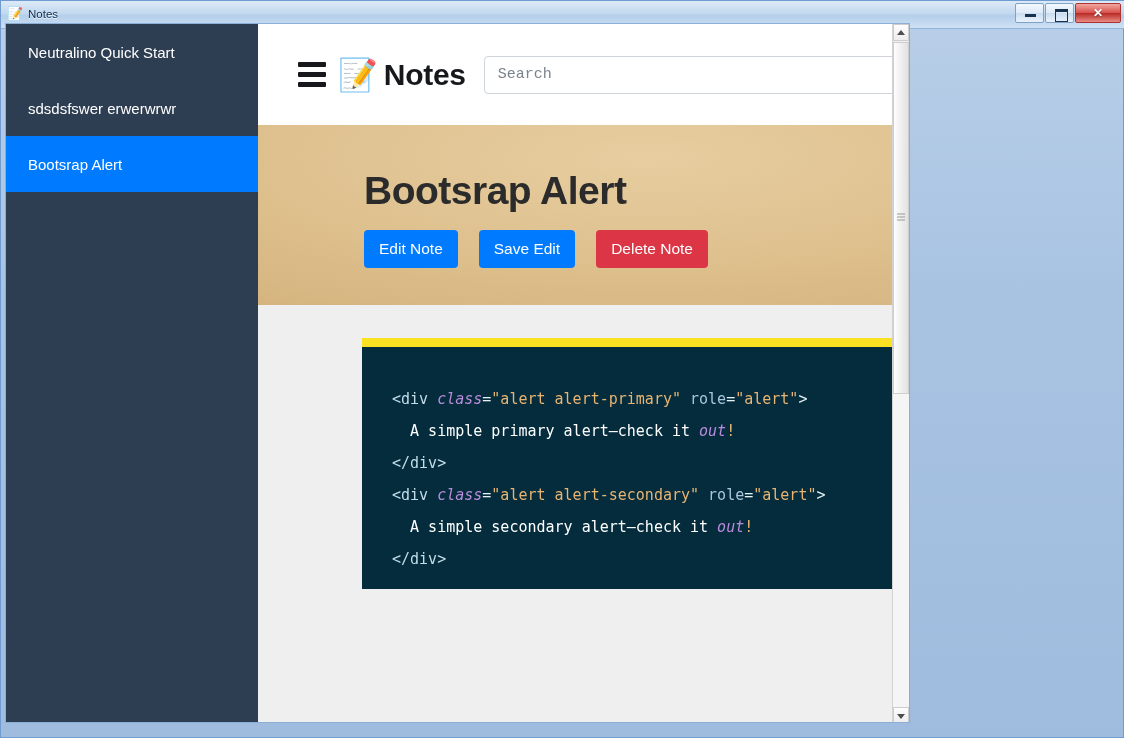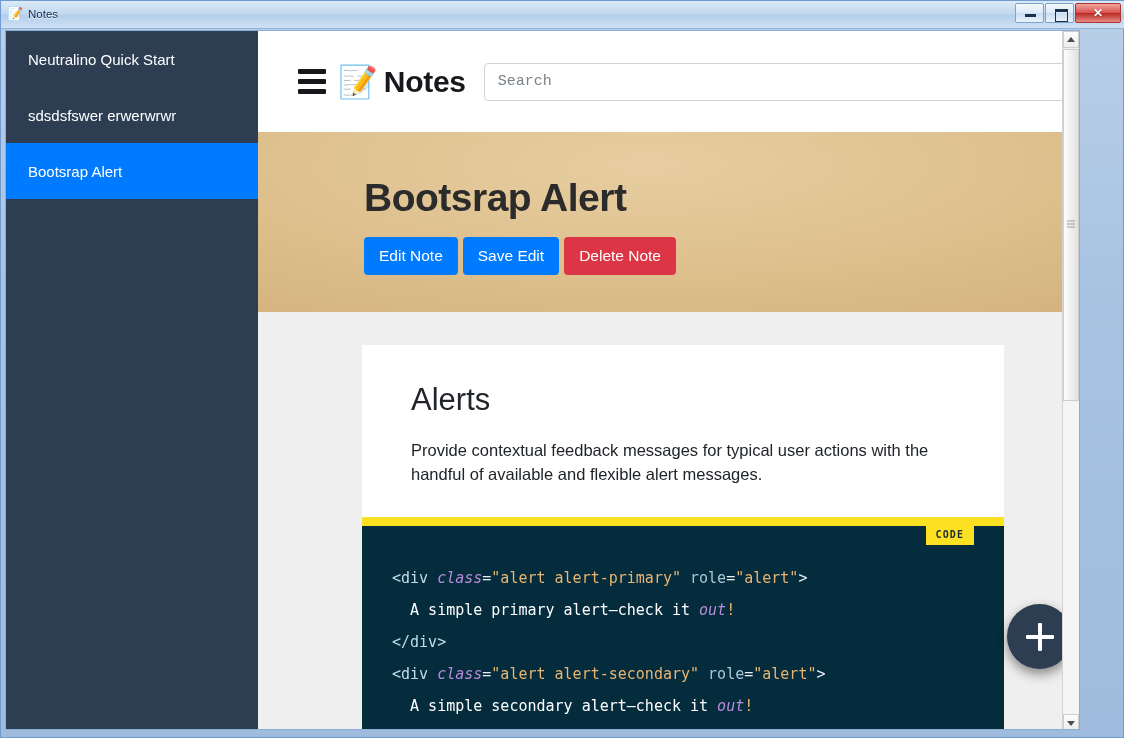--- a/index.html
+++ b/index.html
@@ -96,22 +96,22 @@
     position: absolute;
     left: 9px; top: 5px;
     width: 11px; height: 9px;
     border: 1px solid #17324f;
     border-top-width: 3px;
   }
 
   
   .client {
     position: absolute;
-    left: 4px; top: 29px;
-    width: 1075px;
+    left: 4px; top: 22px;
+    width: 905px;
     height: 700px;
     background: #efefef;
     overflow: hidden;
     box-sizing: border-box;
     border: 1px solid #8aaed6;
   }
 
   
   .sidebar {
     position: absolute;
@@ -218,21 +218,21 @@
   .hero-title {
     font-size: 39px;
     font-weight: bold;
     color: #2b2b2b;
     margin: 0 0 18px 0;
     line-height: 1.05;
     letter-spacing: -0.5px;
   }
   .hero-actions {
     display: flex;
-    gap: 5px;
+    gap: 21px;
   }
   .btn {
     border: none;
     border-radius: 4px;
     padding: 0 15px;
     height: 38px;
     font-size: 15.5px;
     color: #fff;
     cursor: pointer;
     font-family: "Liberation Sans", sans-serif;
@@ -463,24 +463,20 @@
         <h1 class="hero-title">Bootsrap Alert</h1>
         <div class="hero-actions">
           <button class="btn btn-primary">Edit Note</button>
           <button class="btn btn-primary">Save Edit</button>
           <button class="btn btn-danger">Delete Note</button>
         </div>
       </div>
 
       <div class="content">
         <div class="card">
-          <div class="card-body">
-            <h2 class="card-h1">Alerts</h2>
-            <p class="card-p">Provide contextual feedback messages for typical user actions with the handful of available and flexible alert messages.</p>
-          </div>
           <div class="codeblock">
             <span class="code-badge">CODE</span>
             <pre class="code"><span class="t-tag">&lt;div </span><span class="t-attr">class</span><span class="t-eq">=</span><span class="t-str">"alert alert-primary"</span><span class="t-eq"> </span><span class="t-attr2">role</span><span class="t-eq">=</span><span class="t-str">"alert"</span><span class="t-eq">&gt;</span>
 <span class="t-txt">  A simple primary alert—check it </span><span class="t-link">out</span><span class="t-bang">!</span>
 <span class="t-tag">&lt;/div&gt;</span>
 <span class="t-tag">&lt;div </span><span class="t-attr">class</span><span class="t-eq">=</span><span class="t-str">"alert alert-secondary"</span><span class="t-eq"> </span><span class="t-attr2">role</span><span class="t-eq">=</span><span class="t-str">"alert"</span><span class="t-eq">&gt;</span>
 <span class="t-txt">  A simple secondary alert—check it </span><span class="t-link">out</span><span class="t-bang">!</span>
 <span class="t-tag">&lt;/div&gt;</span></pre>
           </div>
         </div>

